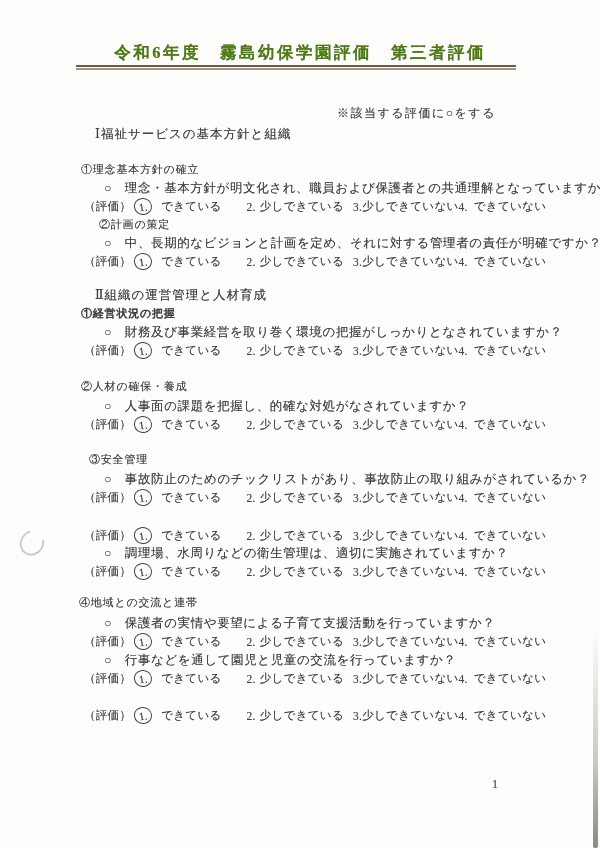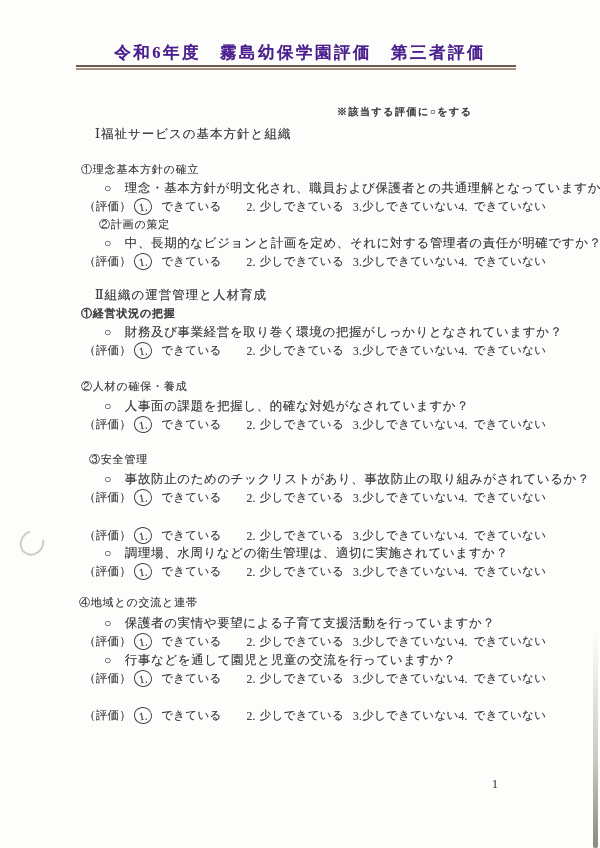--- a/index.html
+++ b/index.html
@@ -21,34 +21,33 @@
     letter-spacing:0.6px;
     color:#3e3e3e;
     text-shadow:0 0 0.5px rgba(70,70,70,0.55);
   }
   .title{
     left:0;right:0;top:42px;
     text-align:center;
     font-size:16.5px;
     font-weight:600;
     letter-spacing:2.5px;
-    color:#4c1d95;
+    color:#4d7c0f;
   }
   .rule{
     position:absolute;
     left:76px;top:65px;width:440px;height:1px;
     border-top:2px solid #6b584e;
     border-bottom:2px solid #a8917f;
   }
   .note{
     left:337px;top:105px;
-    font-size:10px;
+    font-size:12px;
     letter-spacing:1.5px;
     color:#454545;
-    font-weight:bold;
   }
   .section-heading{font-size:12.5px;letter-spacing:1px;color:#3c3c3c;}
   .group-label{font-size:11px;letter-spacing:0.8px;}
   .question .bullet{
     display:inline-block;
     margin-right:13px;
     font-size:12px;
     color:#4a4a4a;
   }
   .rate-row{

